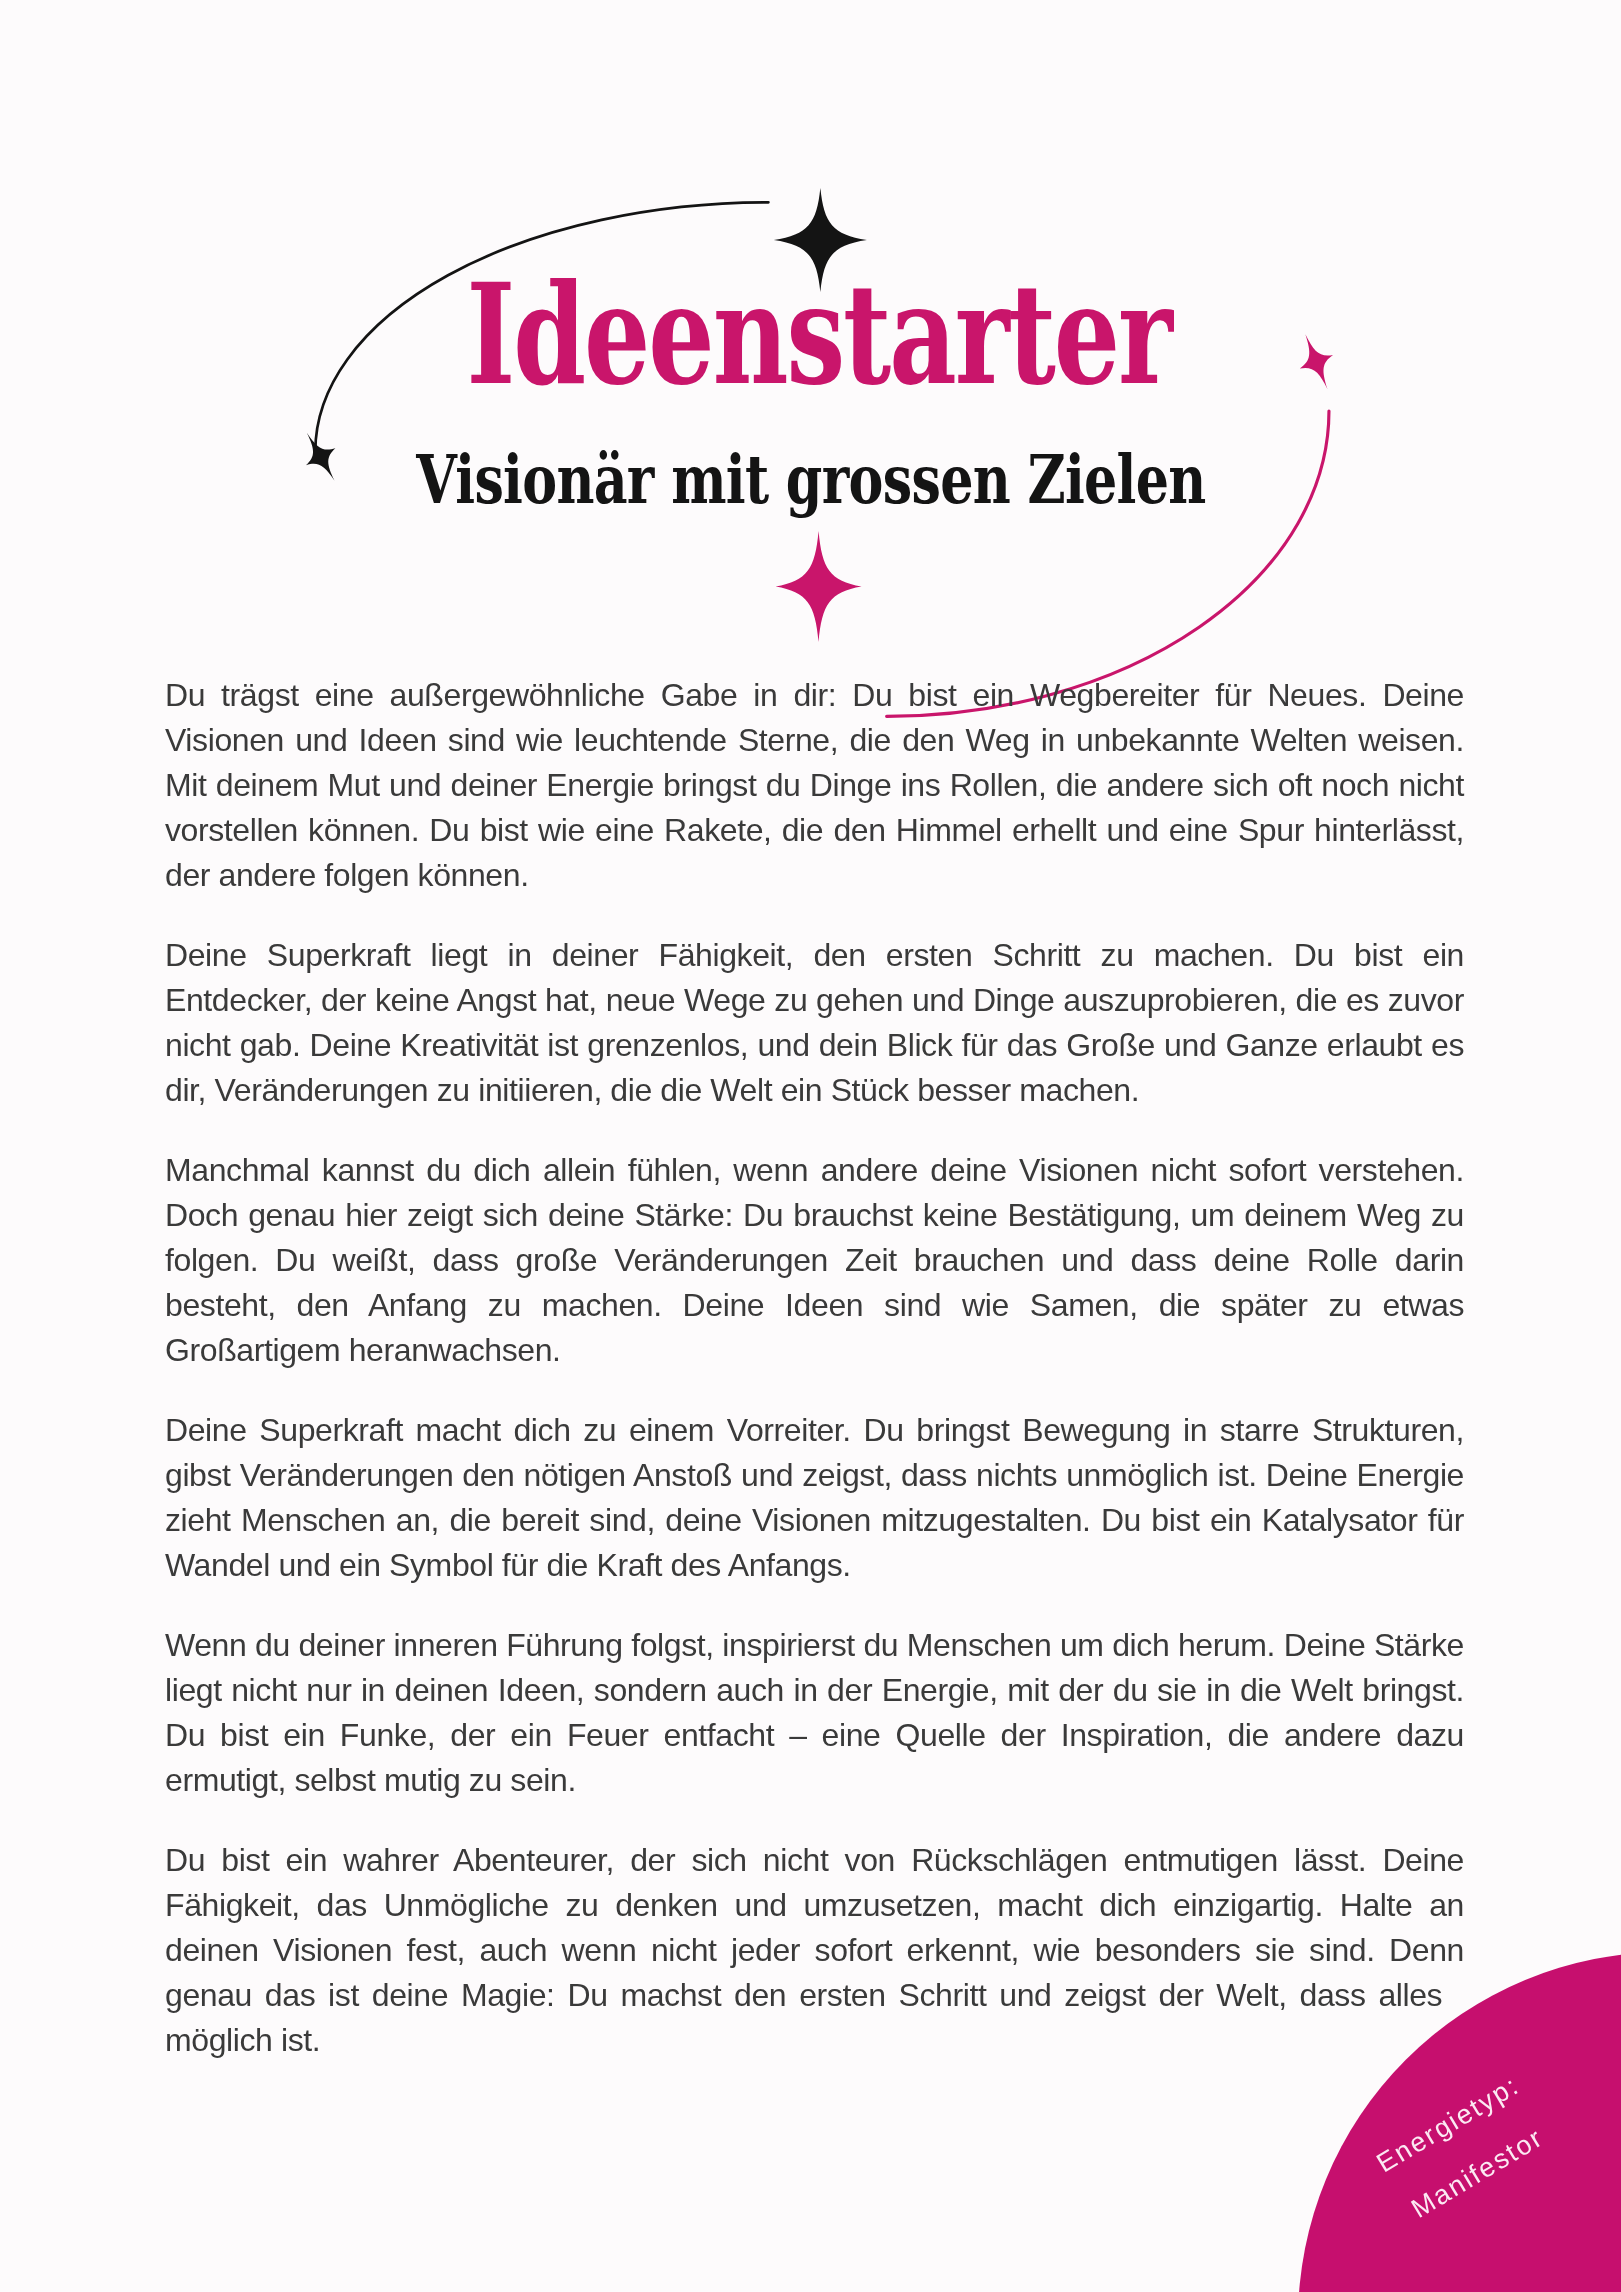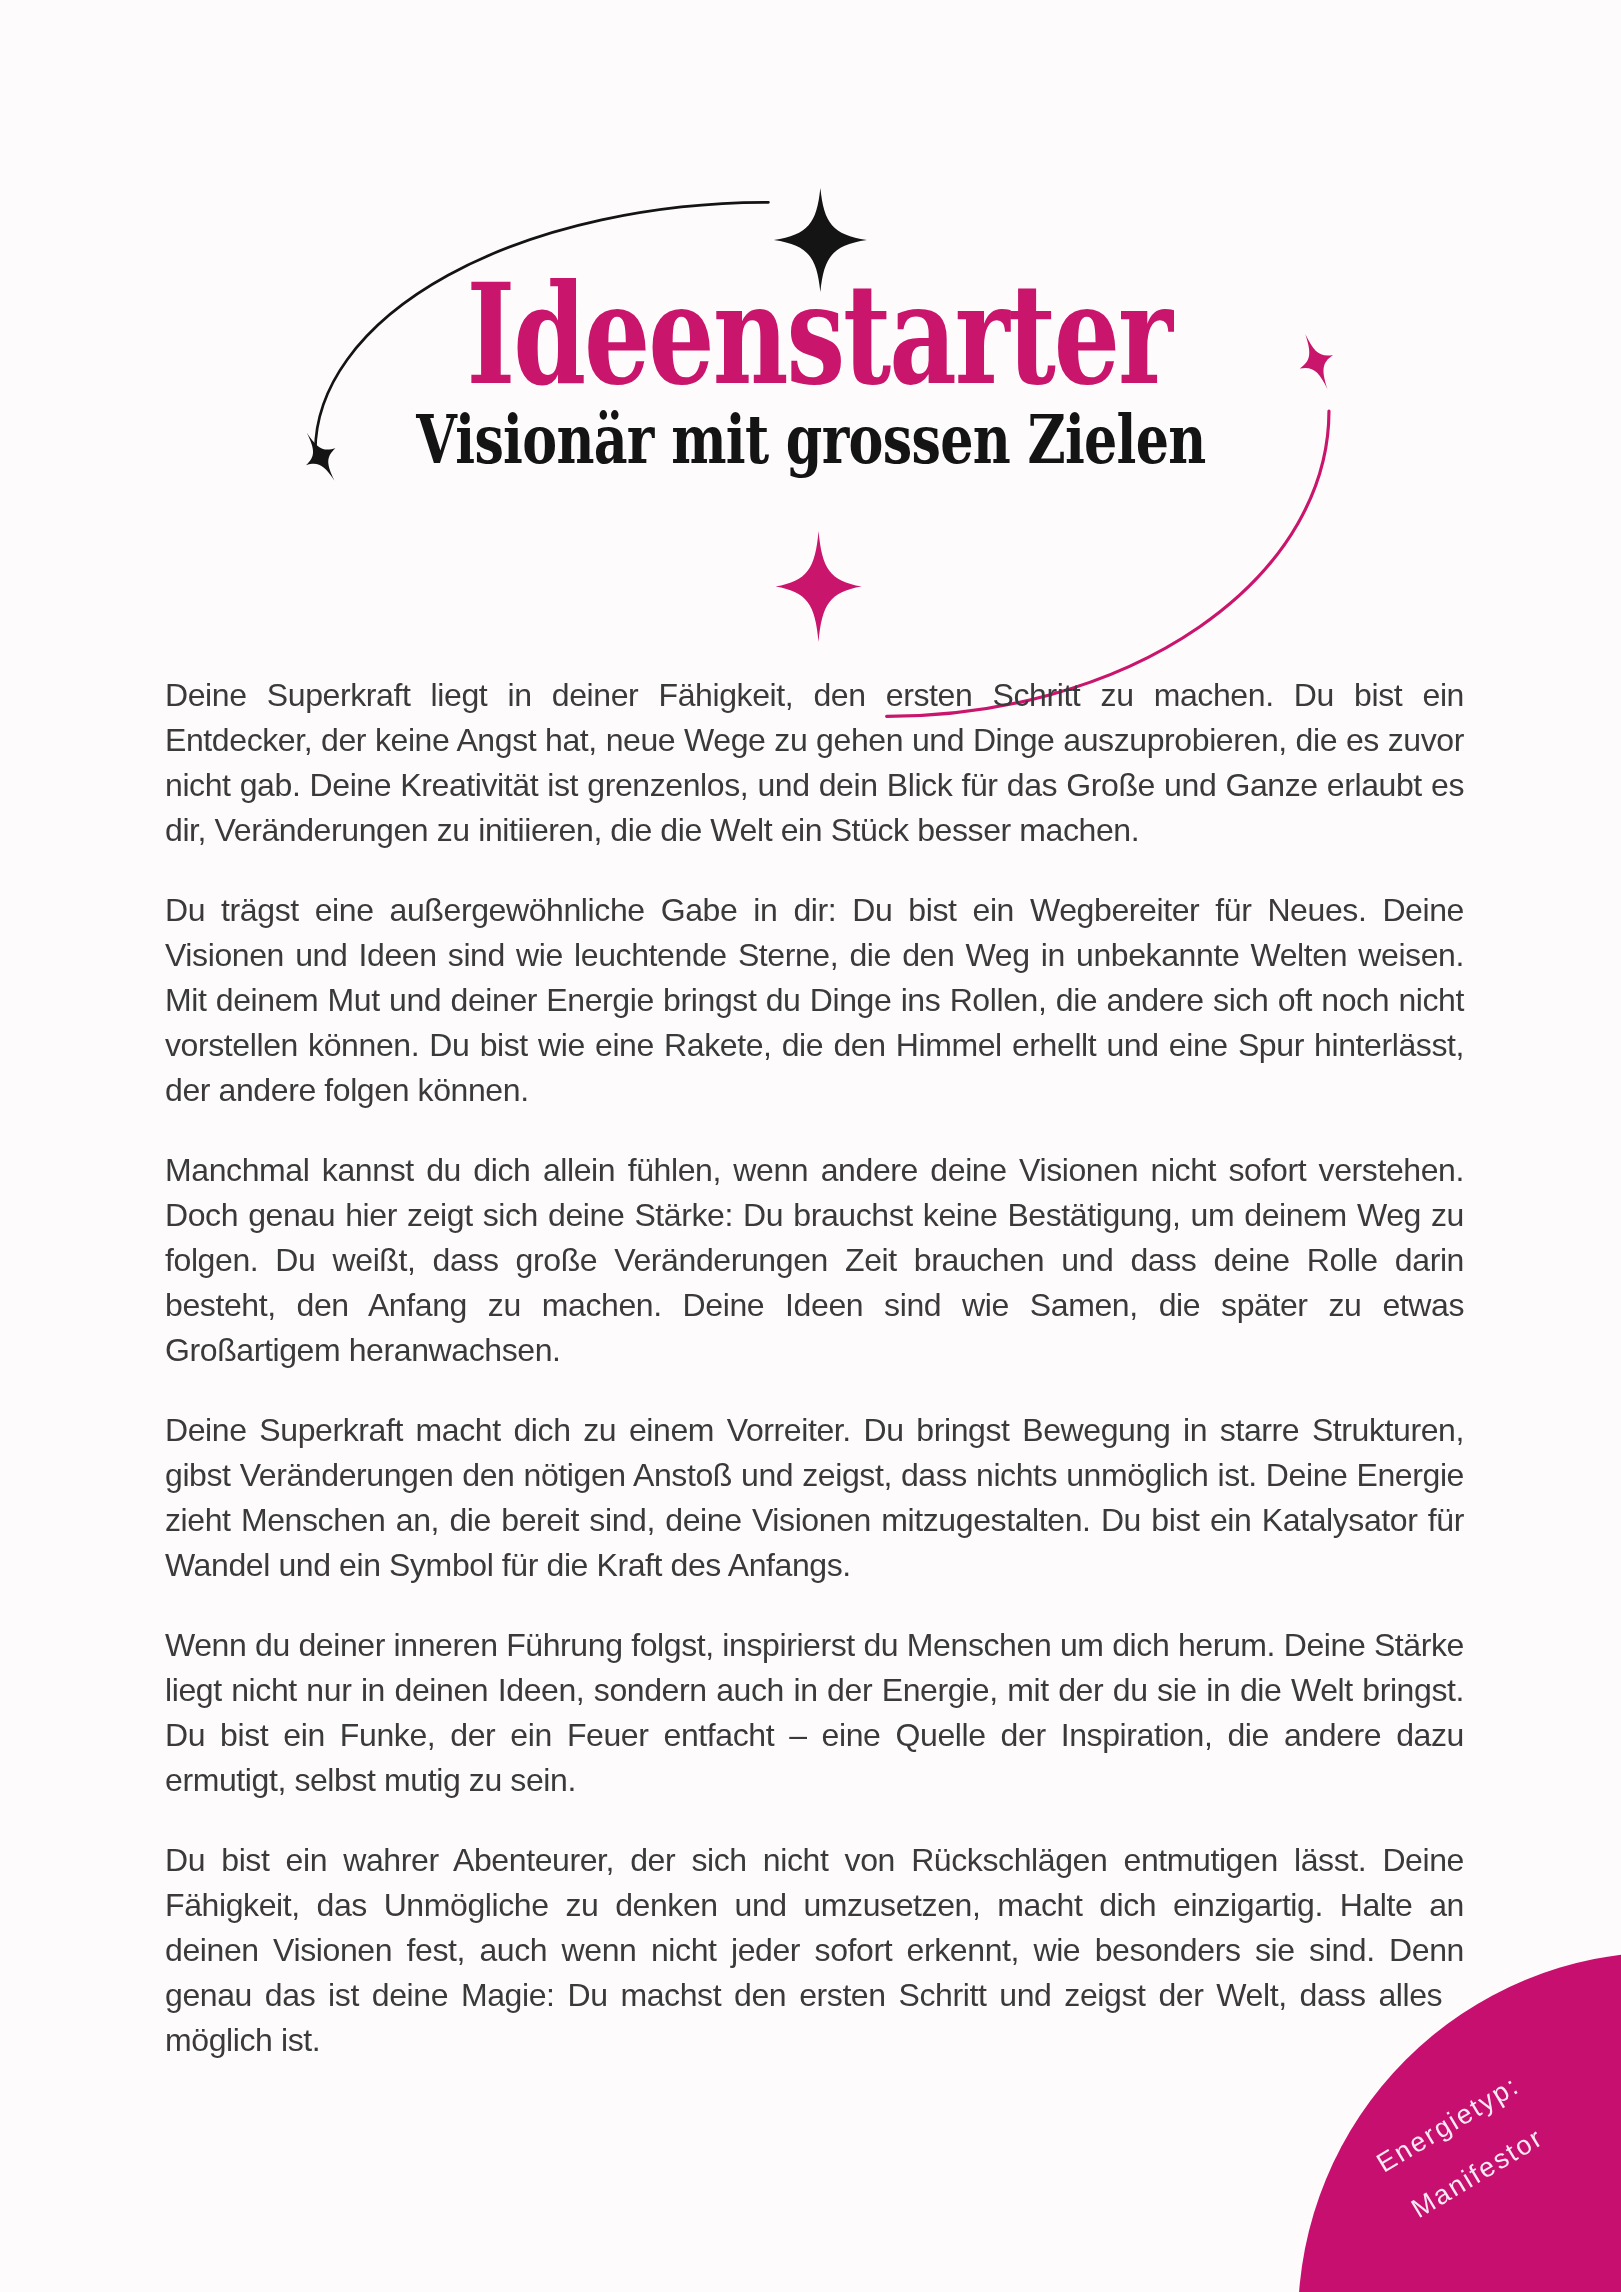--- a/index.html
+++ b/index.html
@@ -26,21 +26,21 @@
     text-align:center;
     font-family:"DejaVu Serif","Liberation Serif",serif;
     font-weight:bold;
     font-size:139px;line-height:143px;
     color:var(--pink);
     white-space:nowrap;
     padding-left:16px;
   }
   .title .squeeze{display:inline-block;transform:scaleX(.75);transform-origin:center;letter-spacing:-2.7px;}
   .subtitle{
-    position:absolute;left:0;top:404px;width:100%;
+    position:absolute;left:0;top:444px;width:100%;
     text-align:center;
     font-family:"DejaVu Serif","Liberation Serif",serif;
     font-weight:bold;
     font-size:67px;line-height:72px;
     color:var(--ink);
     white-space:nowrap;
   }
   .subtitle .squeeze{display:inline-block;transform:scaleX(.78);transform-origin:center;letter-spacing:-0.9px;}
   
   .bodycol{
@@ -92,22 +92,22 @@
   </svg>
 
   <div class="title">
     <span class="squeeze">Ideenstarter</span>
   </div>
   <div class="subtitle">
     <span class="squeeze">Visionär mit grossen Zielen</span>
   </div>
 
   <div class="bodycol">
+    <p>Du trägst eine außergewöhnliche Gabe in dir: Du bist ein Wegbereiter für Neues. Deine Visionen und Ideen sind wie leuchtende Sterne, die den Weg in unbekannte Welten weisen. Mit deinem Mut und deiner Energie bringst du Dinge ins Rollen, die andere sich oft noch nicht vorstellen können. Du bist wie eine Rakete, die den Himmel erhellt und eine Spur hinterlässt, der andere folgen können.</p>
     <p>Deine Superkraft liegt in deiner Fähigkeit, den ersten Schritt zu machen. Du bist ein Entdecker, der keine Angst hat, neue Wege zu gehen und Dinge auszuprobieren, die es zuvor nicht gab. Deine Kreativität ist grenzenlos, und dein Blick für das Große und Ganze erlaubt es dir, Veränderungen zu initiieren, die die Welt ein Stück besser machen.</p>
-    <p>Du trägst eine außergewöhnliche Gabe in dir: Du bist ein Wegbereiter für Neues. Deine Visionen und Ideen sind wie leuchtende Sterne, die den Weg in unbekannte Welten weisen. Mit deinem Mut und deiner Energie bringst du Dinge ins Rollen, die andere sich oft noch nicht vorstellen können. Du bist wie eine Rakete, die den Himmel erhellt und eine Spur hinterlässt, der andere folgen können.</p>
     <p>Manchmal kannst du dich allein fühlen, wenn andere deine Visionen nicht sofort verstehen. Doch genau hier zeigt sich deine Stärke: Du brauchst keine Bestätigung, um deinem Weg zu folgen. Du weißt, dass große Veränderungen Zeit brauchen und dass deine Rolle darin besteht, den Anfang zu machen. Deine Ideen sind wie Samen, die später zu etwas Großartigem heranwachsen.</p>
     <p>Deine Superkraft macht dich zu einem Vorreiter. Du bringst Bewegung in starre Strukturen, gibst Veränderungen den nötigen Anstoß und zeigst, dass nichts unmöglich ist. Deine Energie zieht Menschen an, die bereit sind, deine Visionen mitzugestalten. Du bist ein Katalysator für Wandel und ein Symbol für die Kraft des Anfangs.</p>
     <p>Wenn du deiner inneren Führung folgst, inspirierst du Menschen um dich herum. Deine Stärke liegt nicht nur in deinen Ideen, sondern auch in der Energie, mit der du sie in die Welt bringst. Du bist ein Funke, der ein Feuer entfacht – eine Quelle der Inspiration, die andere dazu ermutigt, selbst mutig zu sein.</p>
     <p><span class="circle-float" aria-hidden="true"></span><span>Du bist ein wahrer Abenteurer, der sich nicht von Rückschlägen entmutigen lässt. Deine Fähigkeit, das Unmögliche zu denken und umzusetzen, macht dich einzigartig. Halte an deinen Visionen fest, auch wenn nicht jeder sofort erkennt, wie besonders sie sind. Denn genau das ist deine Magie: Du machst den ersten Schritt und zeigst der Welt, dass alles möglich ist.</span></p>
   </div>
 
   <div class="badge-circle"></div>
   <div class="badge-text">
     <span>Energietyp:</span>
     <span>Manifestor</span>

